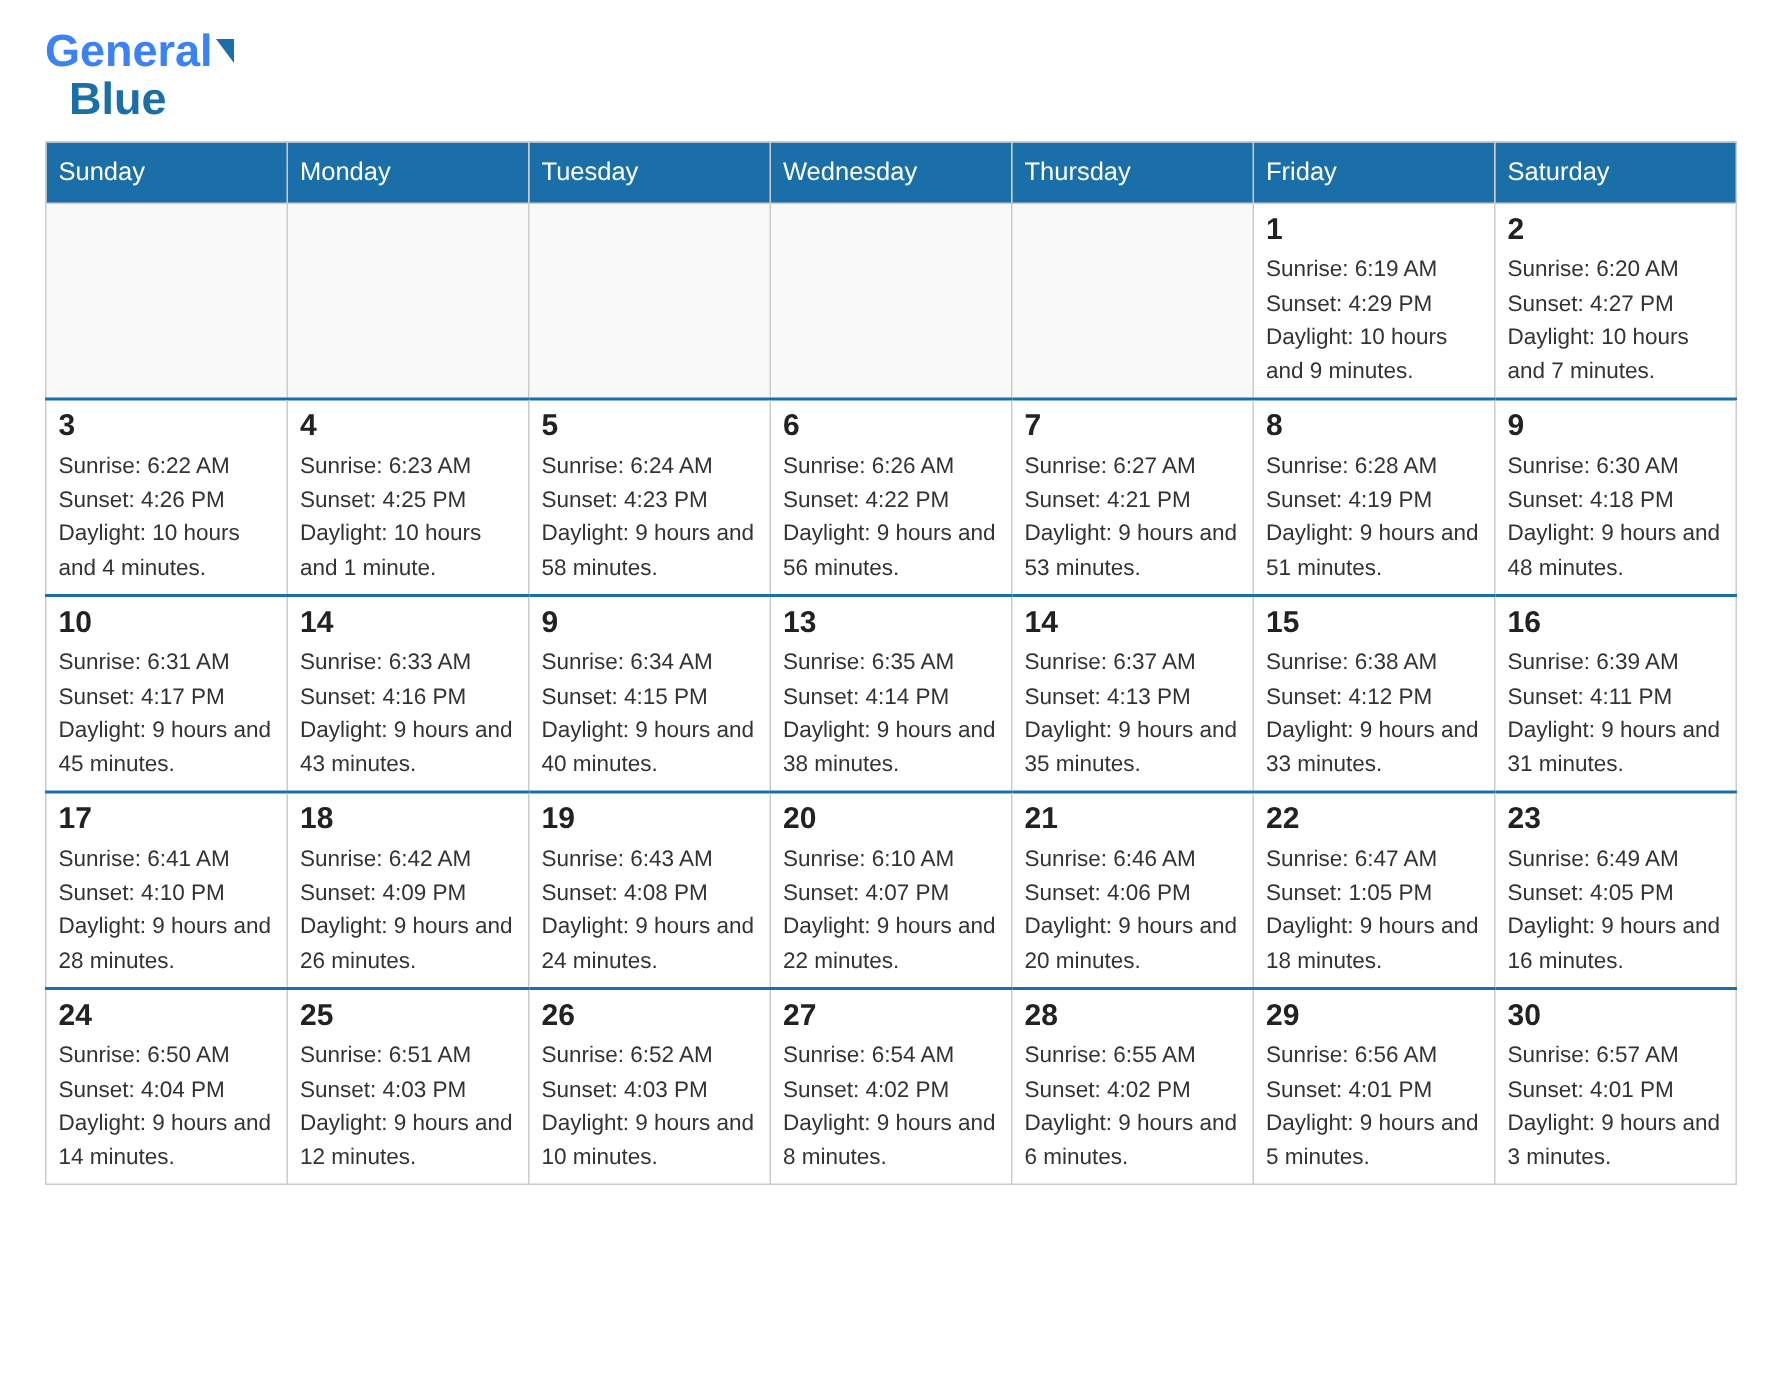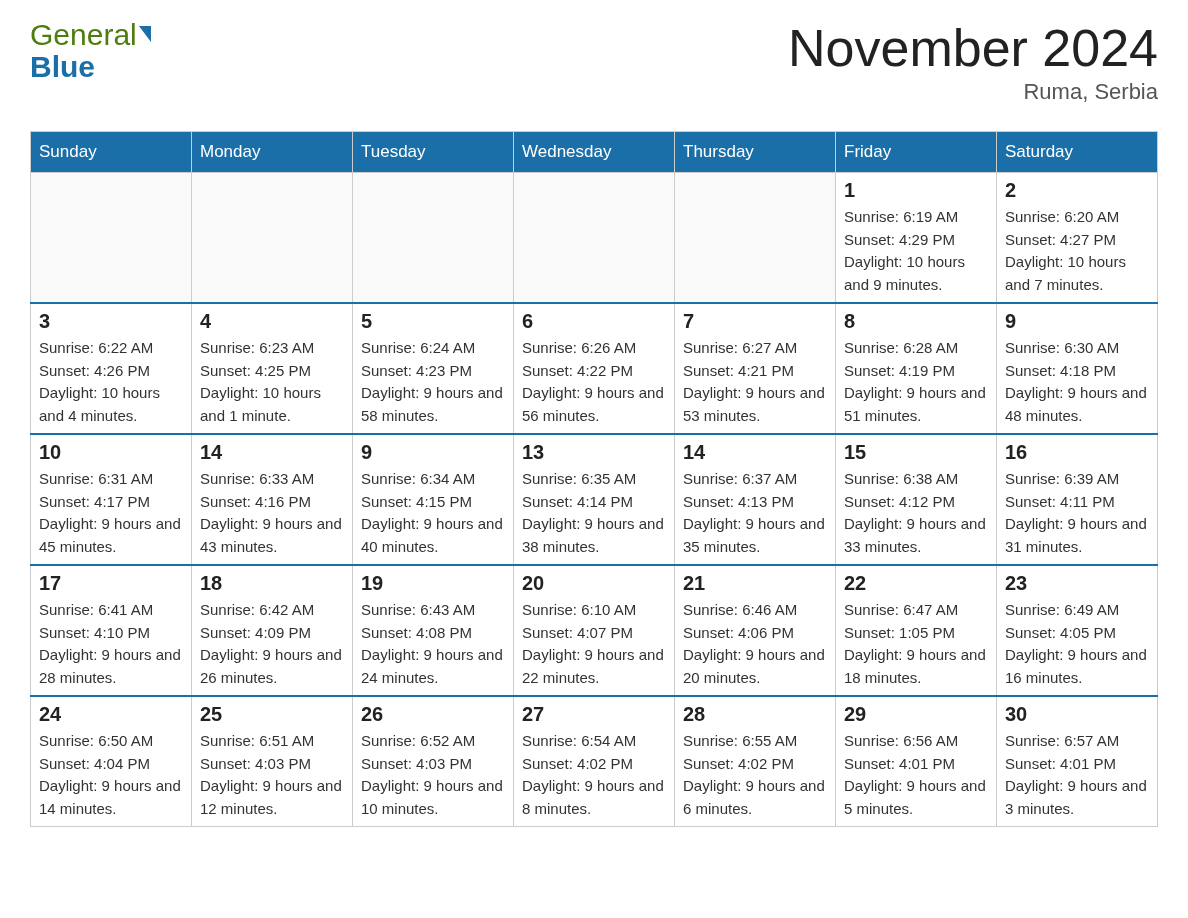--- a/index.html
+++ b/index.html
@@ -32,21 +32,21 @@
       line-height: 1.1;
     }
     .location {
       font-size: 22px;
       color: #555;
       margin-top: 2px;
     }
     .calendar-table {
       width: 100%;
       border-collapse: collapse;
-      margin-top: 26px;
+      margin-top: 10px;
     }
     .calendar-table th {
       background-color: #1a6fa8;
       color: #fff;
       font-size: 17px;
       font-weight: normal;
       padding: 10px 8px;
       text-align: left;
       border: 1px solid #ccc;
     }
@@ -75,30 +75,26 @@
     .row-divider td {
       border-top: 2px solid #1a6fa8;
     }
   </style>
 </head>
 <body>
 
 <div class="header">
   <div class="logo">
     <div style="display:flex;align-items:center;line-height:1;">
-      <span style="font-size:30px;font-weight:normal;color:#4d7c0f;">General</span>
+      <span style="font-size:30px;font-weight:bold;color:#3b82f6;">General</span>
       <span style="display:inline-block;width:0;height:0;border-left:12px solid transparent;border-right:0;border-top:16px solid #1a6fa8;margin-left:2px;margin-bottom:2px;"></span>
     </div>
-    <div style="margin-left:0;">
+    <div style="margin-left:16px;">
       <span style="font-size:30px;font-weight:bold;color:#1a6fa8;">Blue</span>
     </div>
-  </div>
-  <div class="title-block">
-    <div class="month-title">November 2024</div>
-    <div class="location">Ruma, Serbia</div>
   </div>
 </div>
 
 <table class="calendar-table">
   <thead>
     <tr>
       <th>Sunday</th>
       <th>Monday</th>
       <th>Tuesday</th>
       <th>Wednesday</th>

